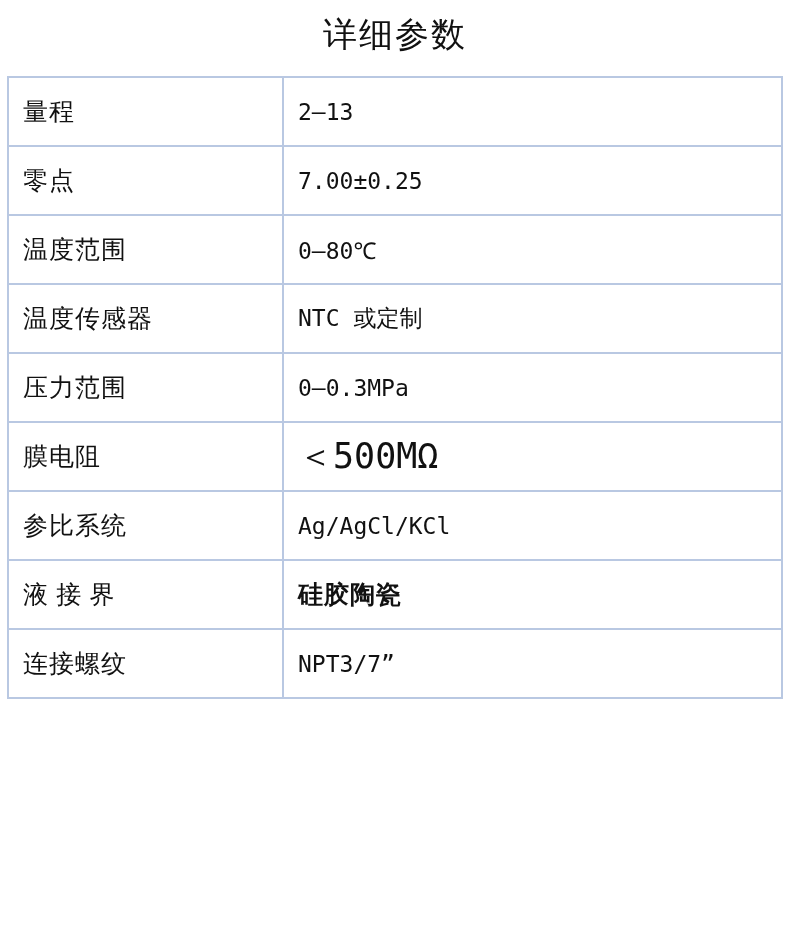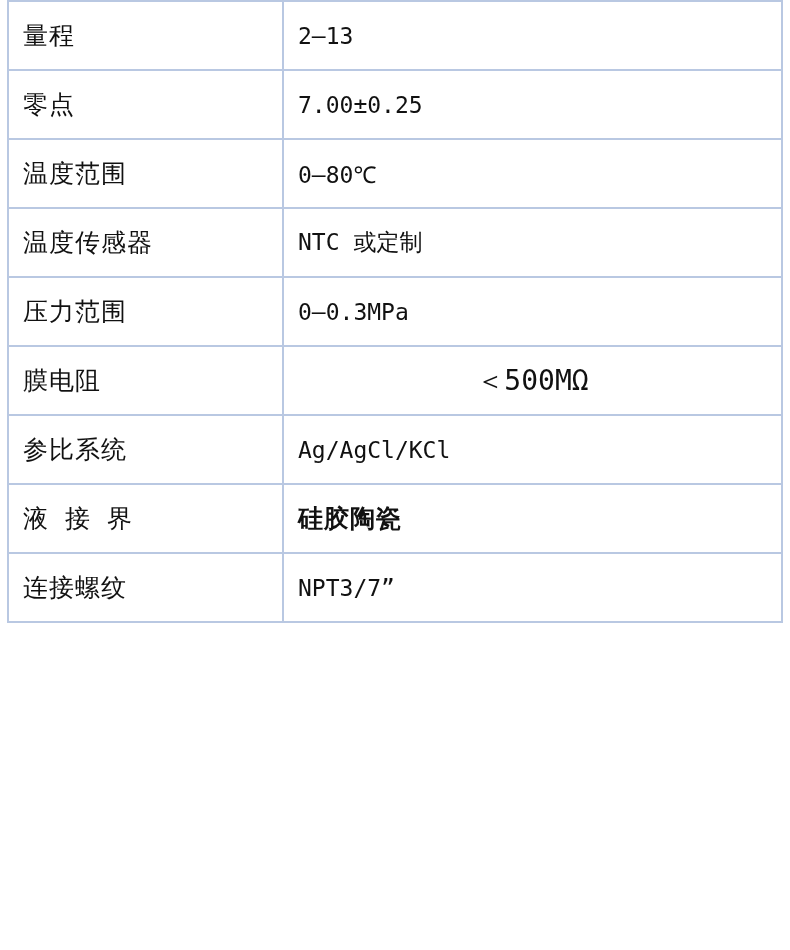--- a/index.html
+++ b/index.html
@@ -41,46 +41,46 @@
     height: 67px;
     padding: 0 14px;
     vertical-align: middle;
     background: #ffffff;
   }
   .spec-table td.label {
     width: 245px;
     font-size: 25px;
     letter-spacing: 1px;
     color: #111111;
-    font-family: Liberation Mono, monospace;
+    font-family: Liberation Serif, serif;
     white-space: nowrap;
     margin-left: 28px;
   }
   .spec-table td.value {
     font-size: 23px;
     color: #111111;
     font-family: "DejaVu Sans Mono", "Liberation Mono", monospace;
     letter-spacing: 0px;
   }
   .spec-table tr.cjk-value td.value {
     font-family: "DejaVu Sans", "Liberation Sans", sans-serif;
     font-size: 25px;
     letter-spacing: 1px;
     font-weight: bold;
   }
   .spec-table tr.big-value td.value {
-    font-size: 28px;
-    text-align: center;
+    font-size: 35px;
   }
 </style>
 </head>
 <body>
 
 <div class="page">
 
+  <h1 class="page-title">详细参数</h1>
 
   <table class="spec-table">
     <tbody>
 
       <tr>
         <td class="label">量程</td>
         <td class="value">2–13</td>
       </tr>
 
       <tr>

